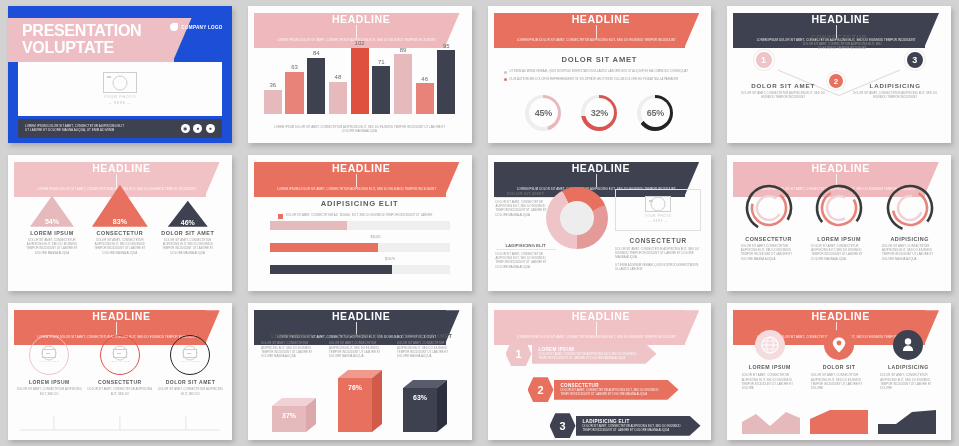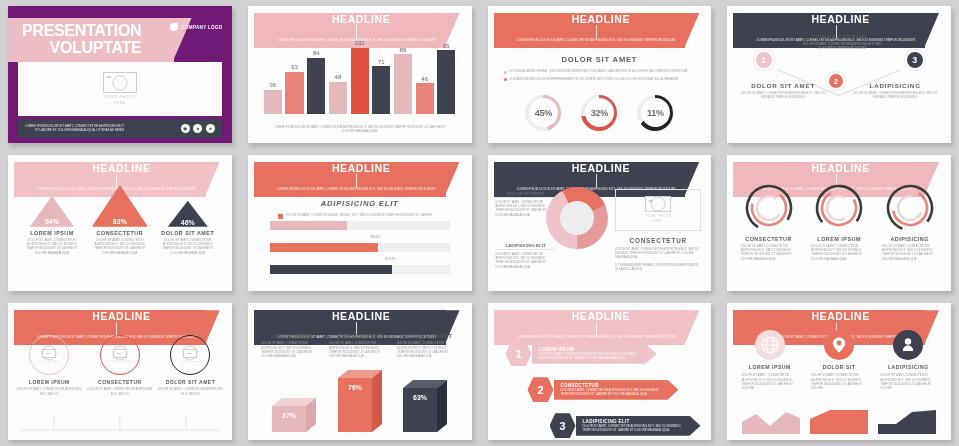--- a/index.html
+++ b/index.html
@@ -30,21 +30,21 @@
   .salmon .bg i,.salmon .bg u { background:#e8705f; }
   .dark  .bg i, .dark  .bg u { background:#3e4250; }
   .ghost .bg i, .ghost .bg u { background:#f0c2c6; }
 
   .tiny { font-size:2.8px; line-height:1.55; color:#9a9a9a; letter-spacing:.05px; }
   .tiny.w { color:rgba(255,255,255,.9); }
   .cap { font-size:5.4px; font-weight:bold; letter-spacing:.5px; color:#5a5a5a; }
   .sect { font-size:7.6px; font-weight:bold; letter-spacing:.8px; color:#5e5e5e; text-align:center; }
 
   
-  .cov { position:absolute; inset:0; background:#701a75;text-align:right; }
+  .cov { position:absolute; inset:0; background:#1d4ed8; }
   .cov .band { position:absolute; left:0; top:12px; width:74%; height:44px; background:#edbfc4; }
   .cov .band:after{content:"";position:absolute;right:-18px;top:0;width:19px;height:100%;background:#edbfc4;clip-path:polygon(0 0,100% 0,0 100%);}
   .cov h1 { position:absolute; left:14px; top:17px; color:#fff; font-size:16px; font-weight:bold; line-height:1.06; letter-spacing:-.3px; z-index:3;}
   .cov .logo { position:absolute; right:9px; top:17px; display:flex; align-items:center; gap:3px; z-index:4;}
   .cov .logo .m { width:8px;height:8px;background:#fff;border-radius:50% 10% 50% 50%;}
   .cov .logo span { color:#fff; font-size:4.6px; font-weight:bold; letter-spacing:.3px;}
   .cov .white { position:absolute; left:10px; right:10px; top:56px; bottom:27px; background:#fdfdfd; }
   .ph { display:flex; flex-direction:column; align-items:center; justify-content:center; gap:2px; }
   .ph .fr { width:34px; height:21px; border:1px solid #cfcfcf; position:relative; }
   .ph .fr:before{content:"";position:absolute;left:50%;top:50%;transform:translate(-50%,-50%);width:13px;height:13px;border:1px solid #cfcfcf;border-radius:50%;}
@@ -225,21 +225,21 @@
             <span>45%</span>
           </div>
         </div>
         <div class="don" style="background:conic-gradient(#d9534f 0 72%,#eeeeee 72% 100%);">
           <div style="width:29px;height:29px;border-radius:50%;background:#fdfdfd;display:flex;align-items:center;justify-content:center;">
             <span>32%</span>
           </div>
         </div>
         <div class="don" style="background:conic-gradient(#232323 0 65%,#eeeeee 65% 100%);">
           <div style="width:29px;height:29px;border-radius:50%;background:#fdfdfd;display:flex;align-items:center;justify-content:center;">
-            <span>11%</span>
+            <span>65%</span>
           </div>
         </div>
       </div>
     </div>
   </div>
 
   <div class="cell">
     <div class="slide">
       <div class="hb dark">
         <div class="bg">
@@ -327,21 +327,21 @@
     <div class="slide">
       <div class="hb salmon">
         <div class="bg">
             <i></i>
             <u></u>
           </div>
         <div class="ttl">HEADLINE</div>
         <div class="div"></div>
         <div class="sub">LOREM IPSUM DOLOR SIT AMET, CONSECTETUR ADIPISCING ELIT, SED DO EIUSMOD TEMPOR INCIDIDUNT</div>
       </div>
-      <div class="sect" style="margin-top:2px;font-style:italic;">ADIPISICING ELIT</div>
+      <div class="sect" style="margin-top:2px;">ADIPISICING ELIT</div>
       <div style="display:flex;gap:3px;margin:5px 30px 0 30px;">
         <span style="width:5px;height:5px;background:#e8705f;flex:none;margin-top:1px;"></span>
         <span class="tiny">DOLOR SIT AMET, CONSECTETUR ADIPISICING ELIT, SED DO EIUSMOD TEMPOR INCIDIDUNT UT LABORE</span>
       </div>
       <div class="pbar" style="top:66px;">
         <div class="fill" style="width:43%;background:#e6b9bd;"></div>
         <div class="lbl" style="left:38%;">$1000</div>
       </div>
       <div class="pbar" style="top:88px;">
         <div class="fill" style="width:60%;background:#e8705f;"></div>

